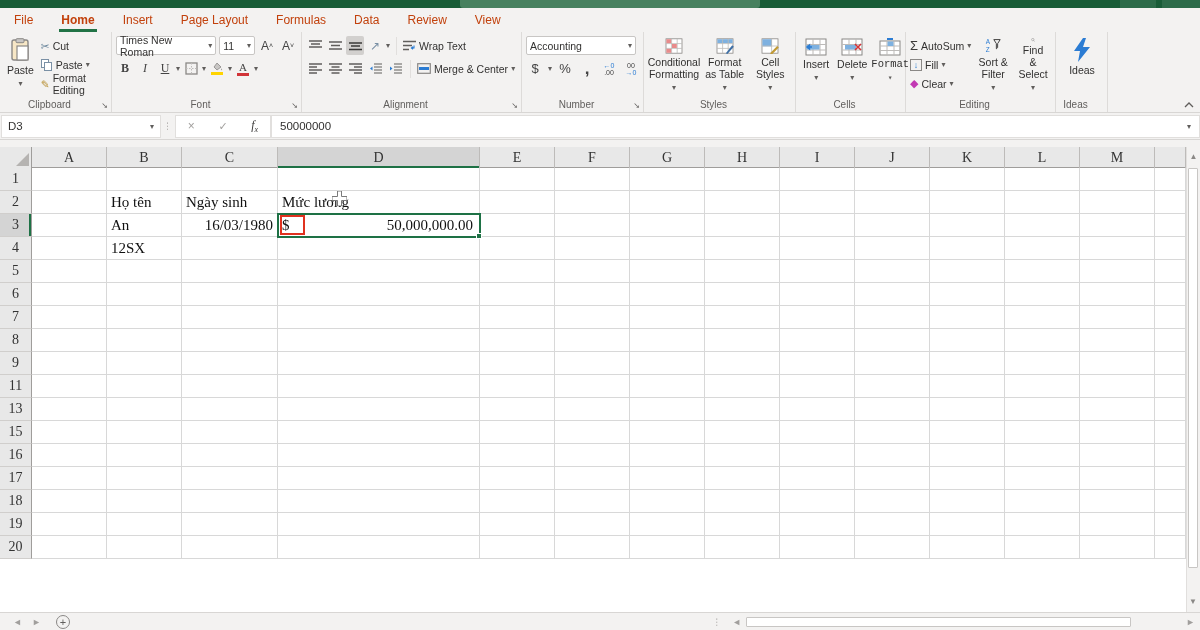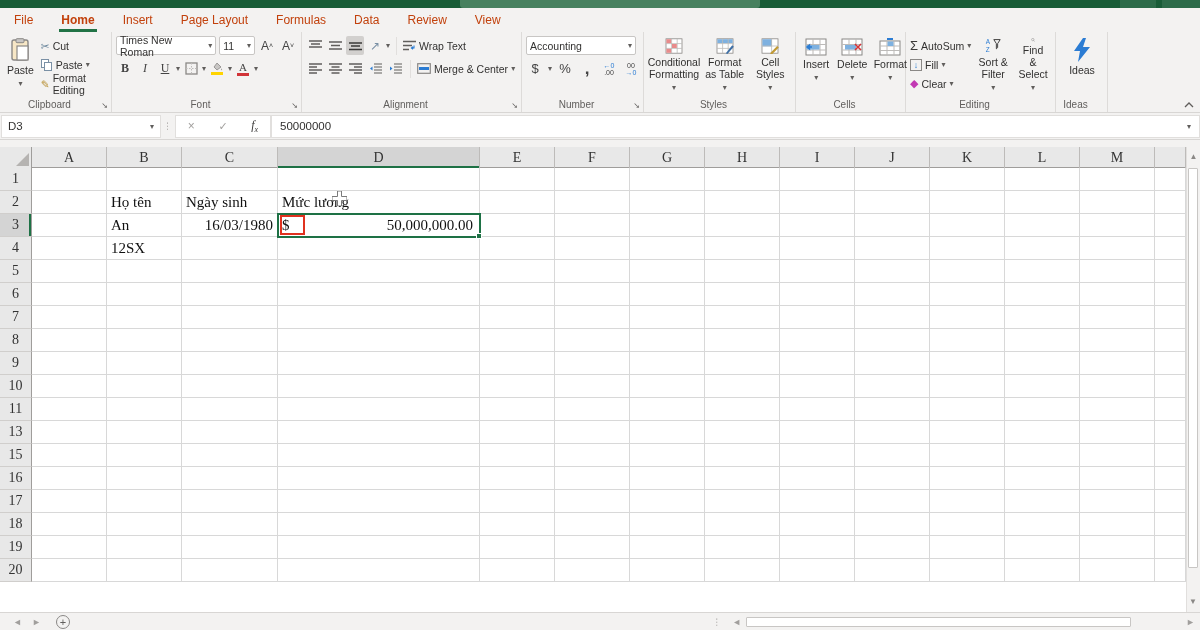--- a/index.html
+++ b/index.html
@@ -336,21 +336,21 @@
     <div class="bigbtn" style="width:36px;">
       <svg width="22" height="18" viewBox="0 0 22 18">
         <rect x="1" y="1" width="20" height="16" fill="#fff" stroke="#8a8886"></rect>
         <path d="M1 6.5h20M1 12h20M8 1v16M15 1v16" stroke="#bdbbb9"></path>
         <rect x="4" y="7" width="11" height="4.5" fill="#7eb1e0"></rect>
         <path d="M14 6l6 6M20 6l-6 6" stroke="#d13438" stroke-width="1.6"></path>
       </svg>
       <span>Delete</span>
       <span class="chev">▾</span>
     </div>
-    <div class="bigbtn" style="width:36px;">
+    <div class="bigbtn" style="width:36px;font-family:Liberation Mono, monospace;">
       <svg width="22" height="18" viewBox="0 0 22 18">
         <rect x="1" y="3" width="20" height="14" fill="#fff" stroke="#8a8886"></rect>
         <path d="M1 8h20M1 12.5h20M8 3v14M15 3v14" stroke="#bdbbb9"></path>
         <rect x="8.5" y="3.5" width="6" height="4.5" fill="#7eb1e0"></rect>
         <path d="M8 1h6" stroke="#2b7cd3" stroke-width="2"></path>
       </svg>
       <span>Format</span>
       <span class="chev">▾</span>
     </div>
     <span class="glabel">Cells</span>
@@ -599,37 +599,20 @@
           <div class="gcell" style="width: 75px;"></div>
           <div class="gcell" style="width: 75px;"></div>
           <div class="gcell" style="width: 75px;"></div>
           <div class="gcell" style="width: 75px;"></div>
           <div class="gcell" style="width: 75px;"></div>
           <div class="gcell" style="width: 75px;"></div>
           <div class="gcell" style="width: 75px;"></div>
           <div class="gcell" style="width: 31px;"></div>
         </div>
         <div class="grow">
-          <div class="rhead">10</div>
-          <div class="gcell" style="width: 75px;"></div>
-          <div class="gcell" style="width: 75px;"></div>
-          <div class="gcell" style="width: 96px;"></div>
-          <div class="gcell" style="width: 202px;"></div>
-          <div class="gcell" style="width: 75px;"></div>
-          <div class="gcell" style="width: 75px;"></div>
-          <div class="gcell" style="width: 75px;"></div>
-          <div class="gcell" style="width: 75px;"></div>
-          <div class="gcell" style="width: 75px;"></div>
-          <div class="gcell" style="width: 75px;"></div>
-          <div class="gcell" style="width: 75px;"></div>
-          <div class="gcell" style="width: 75px;"></div>
-          <div class="gcell" style="width: 75px;"></div>
-          <div class="gcell" style="width: 31px;"></div>
-        </div>
-        <div class="grow">
           <div class="rhead">11</div>
           <div class="gcell" style="width: 75px;"></div>
           <div class="gcell" style="width: 75px;"></div>
           <div class="gcell" style="width: 96px;"></div>
           <div class="gcell" style="width: 202px;"></div>
           <div class="gcell" style="width: 75px;"></div>
           <div class="gcell" style="width: 75px;"></div>
           <div class="gcell" style="width: 75px;"></div>
           <div class="gcell" style="width: 75px;"></div>
           <div class="gcell" style="width: 75px;"></div>

